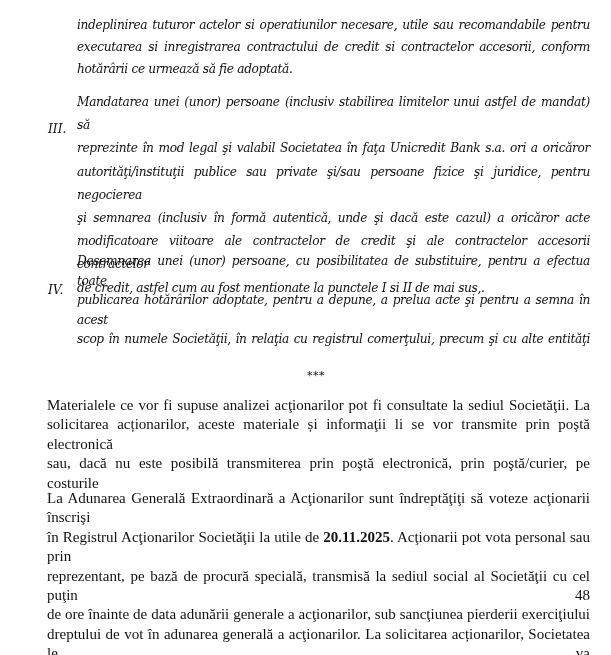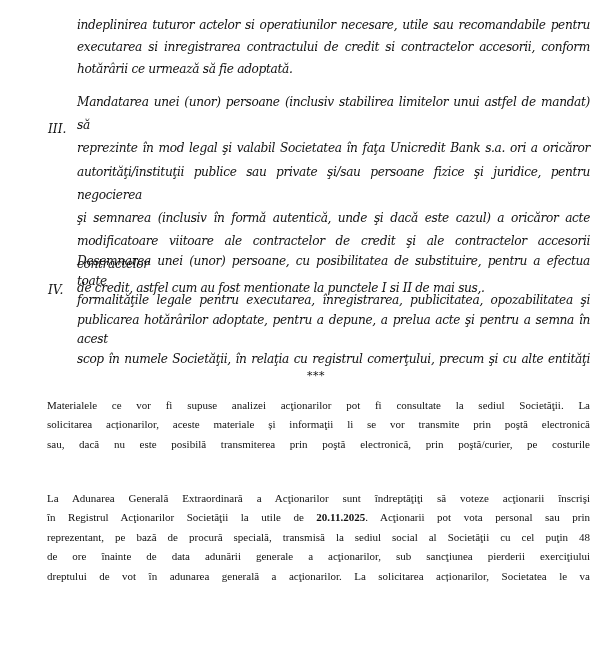--- a/index.html
+++ b/index.html
@@ -1,19 +1,19 @@
 <!DOCTYPE html>
 <html><head>
 <meta charset="utf-8">
 <style>
   html, body { margin: 0; padding: 0; background: #ffffff; }
   body { width: 611px; height: 655px; overflow: hidden; position: relative; color: #111; }
   .page { position: absolute; left: 0; top: 0; width: 611px; height: 513px; }
   .it { font-family: "DejaVu Serif", serif; font-style: italic; font-size: 12.2px; letter-spacing: -0.35px; text-align: justify; text-align-last: left; }
-  .up { font-family: "Liberation Serif", serif; font-size: 11px; text-align: justify; }
+  .up { font-family: "Liberation Serif", serif; font-size: 15px; text-align: justify; }
   .block { position: absolute; }
   .numeral { position: absolute; font-family: "DejaVu Serif", serif; font-style: italic; font-size: 12.2px; margin-top: 28px; }
   .line { display: block; white-space: nowrap; }
   .just { text-align: justify; text-align-last: justify; white-space: normal; }
   .stars { position: absolute; font-family: "DejaVu Serif", serif; font-size: 11px; letter-spacing: 0.5px; }
   b { font-weight: bold; }
 </style>
 </head>
 <body>
 
@@ -31,21 +31,20 @@
     <span class="line just">reprezinte în mod legal şi valabil Societatea în faţa Unicredit Bank s.a. ori a oricăror</span>
     <span class="line just">autorităţi/instituţii publice sau private şi/sau persoane fizice şi juridice, pentru negocierea</span>
     <span class="line just">şi semnarea (inclusiv în formă autentică, unde şi dacă este cazul) a oricăror acte</span>
     <span class="line just">modificatoare viitoare ale contractelor de credit şi ale contractelor accesorii contractelor</span>
     <span class="line">de credit, astfel cum au fost mentionate la punctele I si II de mai sus,.</span>
   </div>
 
   <span class="numeral" style="left:48px; top:255px;">IV.</span>
   <div class="block it" style="left:77px; top:252px; width:513px; line-height:19.6px;">
     <span class="line just">Desemnarea unei (unor) persoane, cu posibilitatea de substituire, pentru a efectua toate</span>
-    <span class="line just">formalităţile legale pentru executarea, înregistrarea, publicitatea, opozabilitatea şi</span>
     <span class="line just">publicarea hotărârilor adoptate, pentru a depune, a prelua acte şi pentru a semna în acest</span>
     <span class="line just">scop în numele Societăţii, în relaţia cu registrul comerţului, precum şi cu alte entităţi</span>
   </div>
 
   <span class="stars" style="left:307px; top:369px;">***</span>
 
   <div class="block up" style="left:47px; top:396px; width:543px; line-height:19.4px;">
     <span class="line just">Materialele ce vor fi supuse analizei acţionarilor pot fi consultate la sediul Societăţii. La</span>
     <span class="line just">solicitarea acționarilor, aceste materiale și informaţii li se vor transmite prin poştă electronică</span>
     <span class="line just">sau, dacă nu este posibilă transmiterea prin poştă electronică, prin poştă/curier, pe costurile</span>

